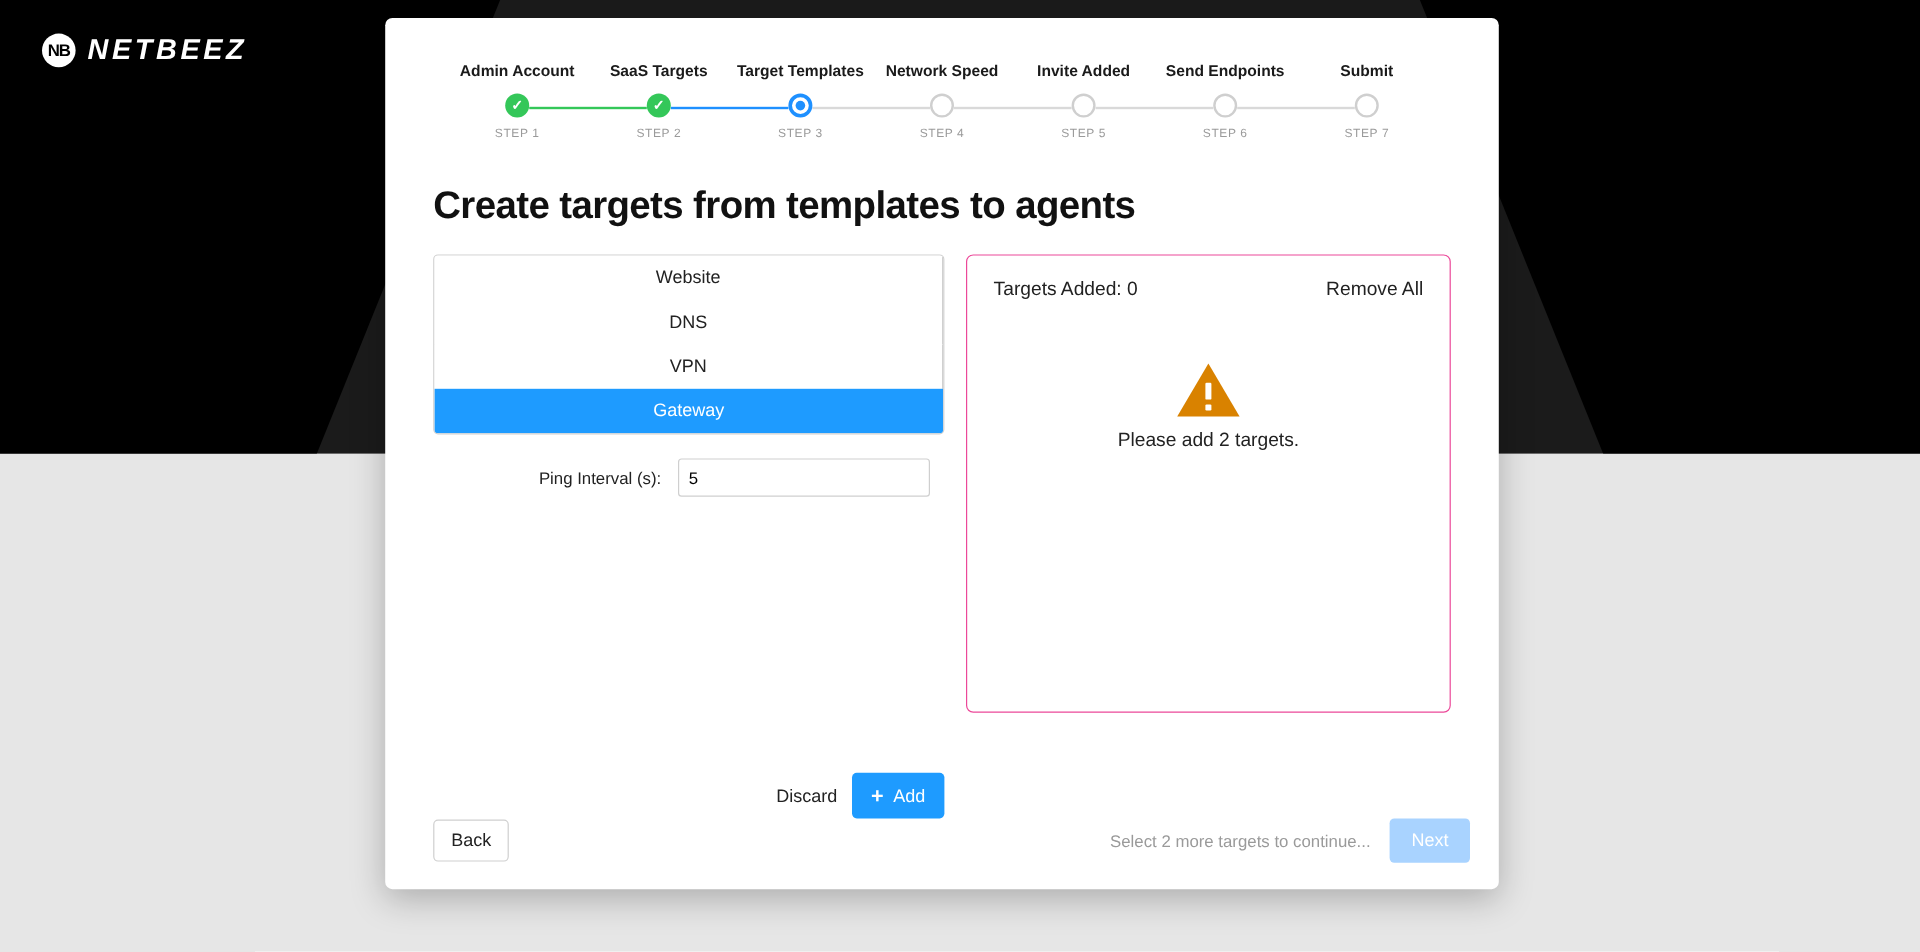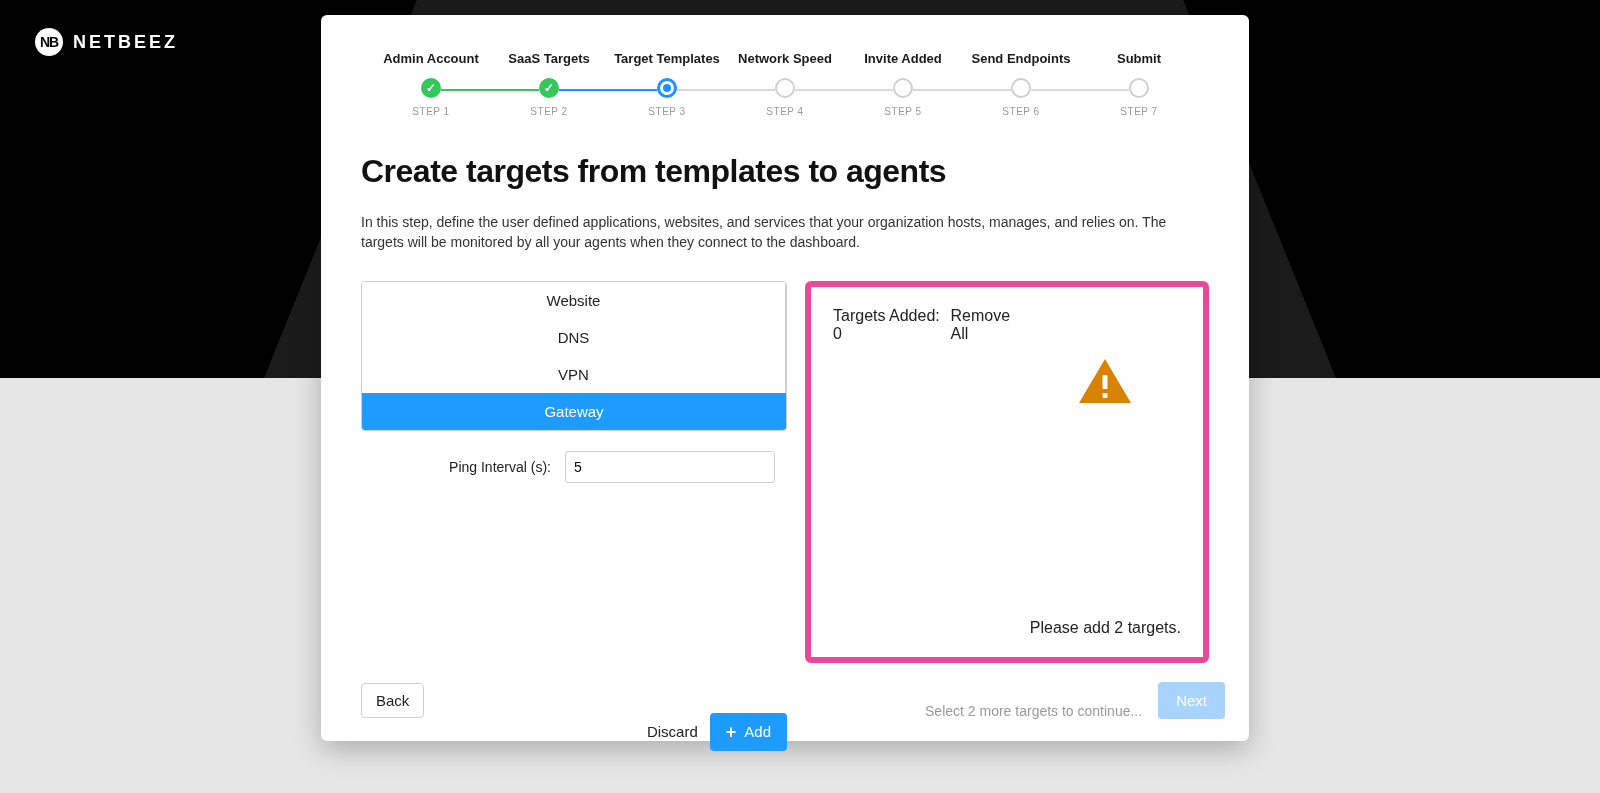--- a/index.html
+++ b/index.html
@@ -36,21 +36,21 @@
       z-index: 2;
       display: flex; align-items: center; gap: 10px;
       color: #fff;
       text-align: center;
     }
     .logo-mark {
       width: 28px; height: 28px; border-radius: 50%; background: #fff;
       display: flex; align-items: center; justify-content: center;
       color: #000; font-weight: 800; font-size: 14px; letter-spacing: -1px;
     }
-    .logo-text { font-size: 18px; font-weight: 700; letter-spacing: 3px; }
+    .logo-text { font-size: 24px; font-weight: 700; letter-spacing: 3px; font-style: italic; }
 
     .card {
       position: absolute;
       left: 321px; top: 15px;
       width: 928px; height: 726px;
       background: #fff;
       border-radius: 6px;
       box-shadow: 0 8px 28px rgba(0,0,0,0.25);
       z-index: 3;
       padding: 36px 0 22px;
@@ -123,43 +123,43 @@
     }
     .discard { font-size: 15px; color: #222; cursor: pointer; }
     .add-btn {
       background: #1e9bff; color: #fff; border: none; border-radius: 4px;
       padding: 10px 16px; font-size: 15px; font-weight: 500; cursor: pointer;
       display: flex; align-items: center; gap: 8px;
     }
     .add-btn .plus { font-size: 18px; line-height: 1; font-weight: 700; }
 
     .targets-panel {
-      border: 6px solid #ec4899; border-radius: 6px;
+      border: 1px solid #ec4899; border-radius: 6px;
       height: 382px; padding: 20px 22px;
-      display: flex; flex-direction: row;
+      display: flex; flex-direction: column;
     }
     .targets-head { display: flex; justify-content: space-between; font-size: 16px; color: #222; }
     .targets-head .remove-all { cursor: pointer; }
     .targets-empty {
       flex: 0 0 auto; margin-top: 50px;
       display: flex; flex-direction: column; align-items: center; justify-content: space-between;
     }
     .warn-icon { color: #d98200; }
     .targets-empty-text { margin-top: 10px; font-size: 16px; color: #222; }
 
     .card-footer {
       position: absolute;
       left: 40px; right: 24px; bottom: 22px;
       display: flex; justify-content: space-between; align-items: center;
     }
     .back-btn {
       border: 1px solid #cfcfcf; background: #fff; border-radius: 4px;
       padding: 8px 14px; font-size: 15px; cursor: pointer; color: #222;
     }
-    .footer-right { display: flex; align-items: flex-end; gap: 16px; }
+    .footer-right { display: flex; align-items: center; gap: 16px; }
     .footer-hint { font-size: 14px; color: #9a9a9a; }
     .next-btn {
       border: none; border-radius: 4px; padding: 10px 18px;
       font-size: 15px; font-weight: 500;
       background: #a9d3ff; color: #fff; cursor: not-allowed;
     }
   </style>
 </head>
 <body>
 
@@ -211,21 +211,20 @@
     </div>
     <div class="step">
       <div class="step-label">Submit</div>
       <div class="step-circle pending"></div>
       <div class="step-sub">STEP 7</div>
     </div>
   </div>
 
   <div class="content">
     <h1>Create targets from templates to agents</h1>
-    <p>In this step, define the user defined applications, websites, and services that your organization hosts, manages, and relies on. The targets will be monitored by all your agents when they connect to the dashboard.</p>
 
     <div class="cols">
       <div class="left-col">
         <div class="tabs">
           <div class="tab">Website</div>
           <div class="tab">DNS</div>
           <div class="tab">VPN</div>
           <div class="tab active">Gateway</div>
         </div>
 

